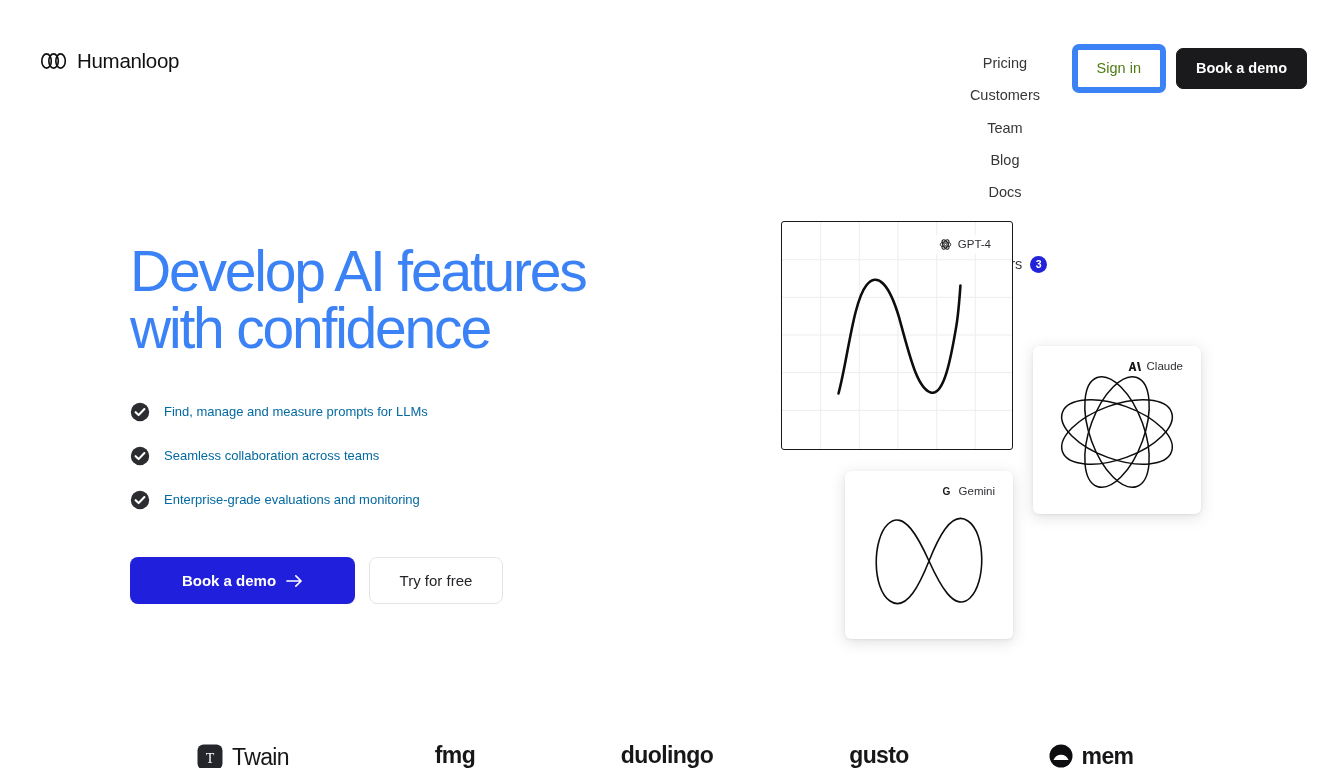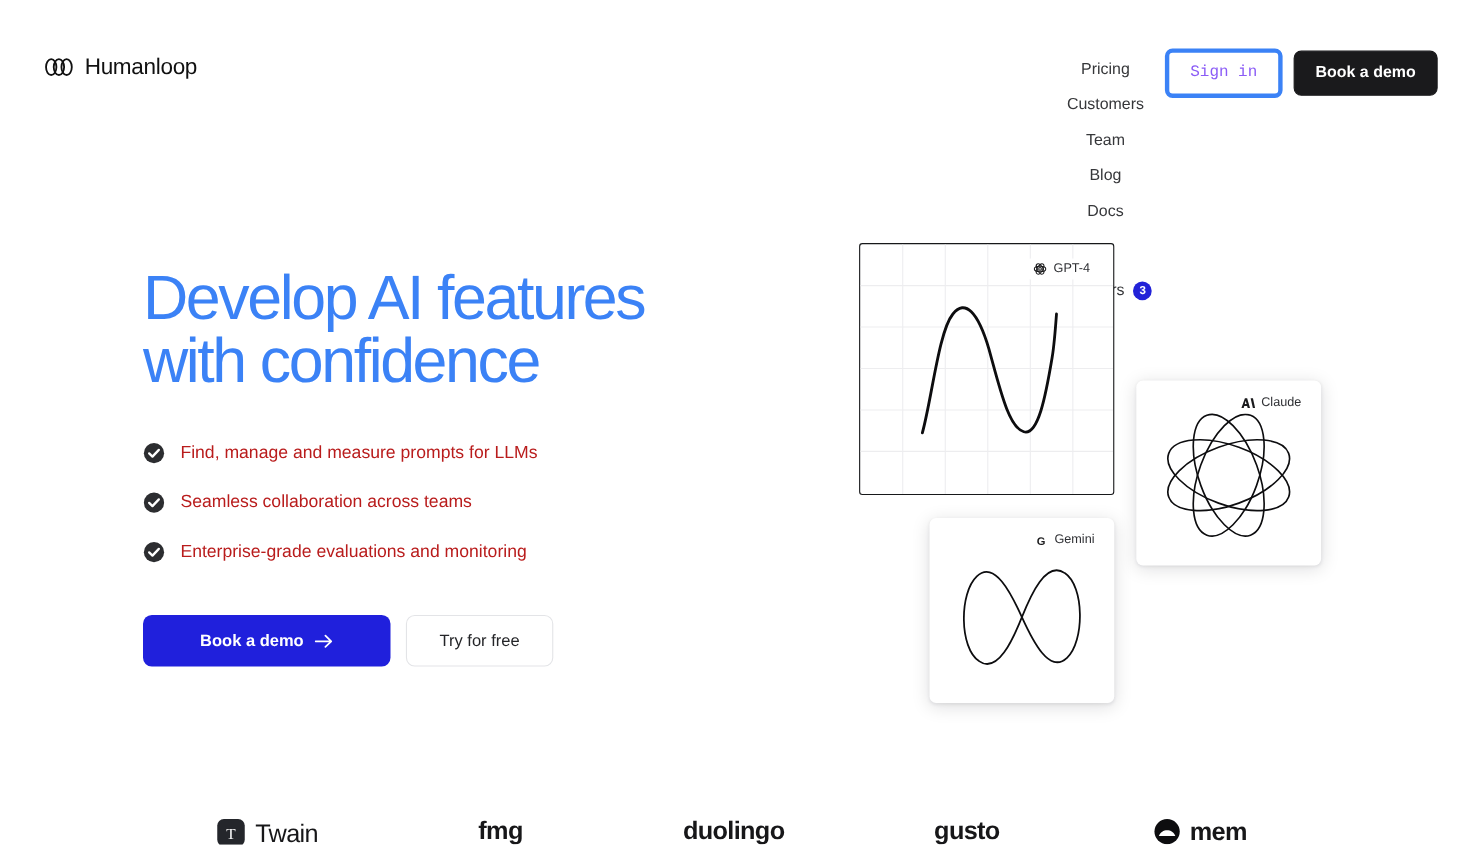--- a/index.html
+++ b/index.html
@@ -43,44 +43,43 @@
     width: 17px; height: 17px; border-radius: 50%;
     background: #2222d8; color: #fff;
     font-size: 10.5px; font-weight: 700; line-height: 1;
   }
 
   .header-actions {
     position: absolute; right: 27px; top: 44px;
     display: flex; align-items: center; gap: 10px;
   }
   .btn-signin {
-    font-size: 14.5px; color: #8b5cf6;
-    background: #fff; border: 4px solid #3b82f6;
+    font-size: 14.5px; color: #4d7c0f;
+    background: #fff; border: 6px solid #3b82f6;
     border-radius: 7px; padding: 8px 19px; cursor: pointer;
     line-height: 1.45;
-    font-family: Liberation Mono, monospace;
   }
   .btn-demo-top {
     font-size: 14.5px; font-weight: 700; color: #ffffff;
     background: #1a1a1c; border: 1px solid #1a1a1c;
     border-radius: 7px; padding: 9px 19px; cursor: pointer;
     line-height: 1.45;
   }
 
   
   .hero-left { position: absolute; left: 130px; top: 243px; width: 540px; }
   .headline {
     font-size: 57px; font-weight: 400; line-height: 1.0;
     letter-spacing: -2.2px; color: #3b82f6;
     white-space: pre-line;
   }
   .bullets { margin-top: 45px; display: flex; flex-direction: column; gap: 24px; }
   .bullet { display: flex; align-items: center; gap: 14px; }
   .check-icon { width: 20px; height: 20px; flex: 0 0 20px; display: block; }
-  .bullet-text { font-size: 16px; color: #b91c1c; line-height: 1.3; }
+  .bullet-text { font-size: 13px; color: #0369a1; line-height: 1.3; }
 
   .cta-row { margin-top: 47px; display: flex; align-items: center; gap: 14px; }
   .btn-primary {
     display: flex; align-items: center; justify-content: center; gap: 10px;
     width: 225px; height: 47px;
     background: #2020dc; color: #ffffff;
     font-size: 15px; font-weight: 700;
     border: none; border-radius: 8px; cursor: pointer;
   }
   .arrow-icon { width: 17px; height: 14px; display: block; }

